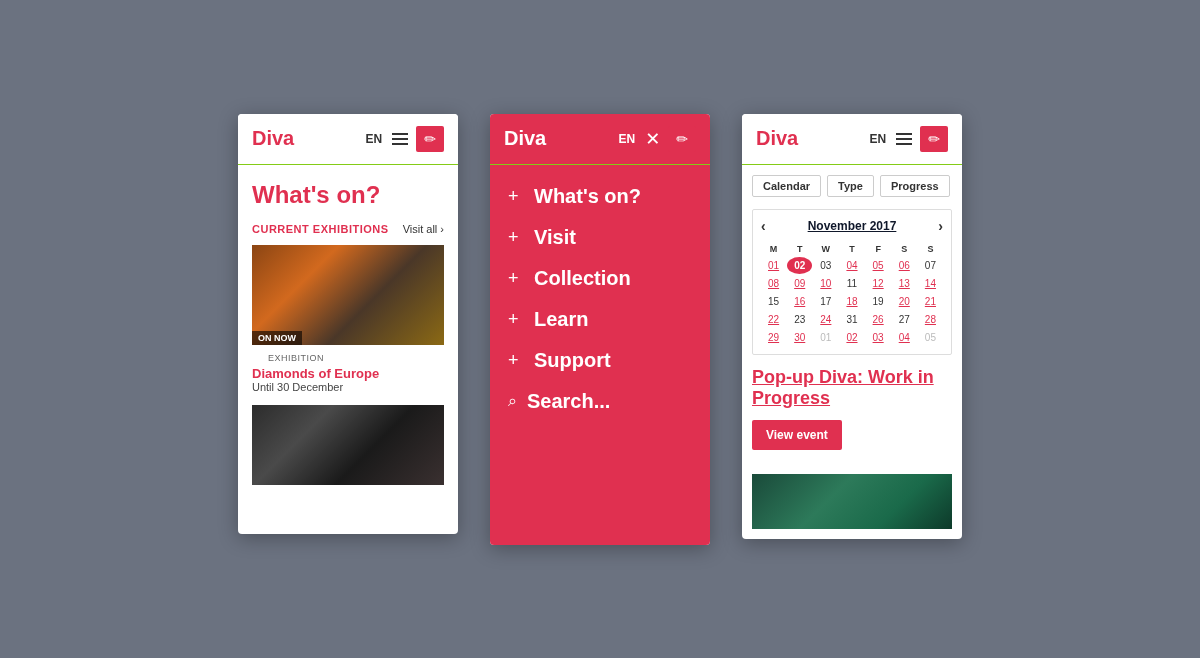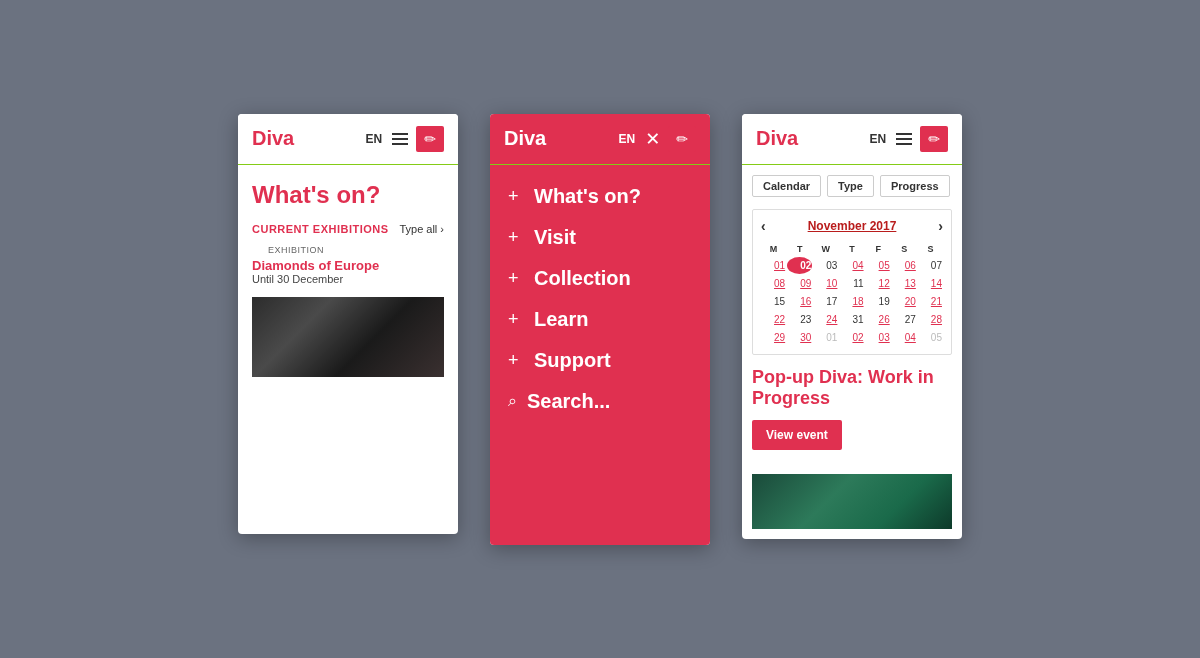--- a/index.html
+++ b/index.html
@@ -223,37 +223,37 @@
     }
     .cal-nav {
       font-size: 14px;
       color: #333;
       cursor: pointer;
       font-weight: 700;
     }
     .cal-month {
       font-size: 12px;
       font-weight: 900;
-      color: #b91c1c;
+      color: #0f172a;
       text-decoration: underline;
     }
     .cal-grid {
       display: grid;
       grid-template-columns: repeat(7, 1fr);
       gap: 1px;
     }
     .cal-day-header {
       text-align: center;
       font-size: 9px;
       font-weight: 700;
       color: #333;
       padding: 2px 0;
     }
     .cal-day {
-      text-align: right;
+      text-align: center;
       font-size: 10px;
       padding: 3px 1px;
       color: #333;
       cursor: pointer;
     }
     .cal-day.link {
       color: #e03050;
       text-decoration: underline;
       cursor: pointer;
     }
@@ -265,20 +265,21 @@
     }
     .cal-day.gray {
       color: #bbb;
     }
     .event-heading {
       font-size: 18px;
       font-weight: 900;
       color: #e03050;
       margin-bottom: 10px;
       line-height: 1.2;
+      text-decoration: underline;
     }
     .view-event-btn {
       background: #e03050;
       color: white;
       border: none;
       padding: 8px 14px;
       font-size: 12px;
       font-weight: 700;
       cursor: pointer;
       border-radius: 2px;
@@ -335,23 +336,27 @@
           <span></span>
       </div>
       <button class="header-edit-btn">✏</button>
     </div>
 
     <div class="screen1-content">
       <div class="screen1-title">What's on?</div>
       <div class="section-header">
         <span class="section-label">Current Exhibitions</span>
         <span class="view-all">
-          <span>Type all</span>
+          <span>Visit all</span>
           <span>›</span>
         </span>
+      </div>
+      <div class="exhibit-img">
+        <div class="exhibit-img-inner"></div>
+        <div class="on-now-badge">ON NOW</div>
       </div>
       <div class="exhibit-type">EXHIBITION</div>
       <div class="exhibit-title">Diamonds of Europe</div>
       <div class="exhibit-date">Until 30 December</div>
       <div class="exhibit-img2">
         <div class="exhibit-img2-inner"></div>
       </div>
     </div>
   </div>
 

